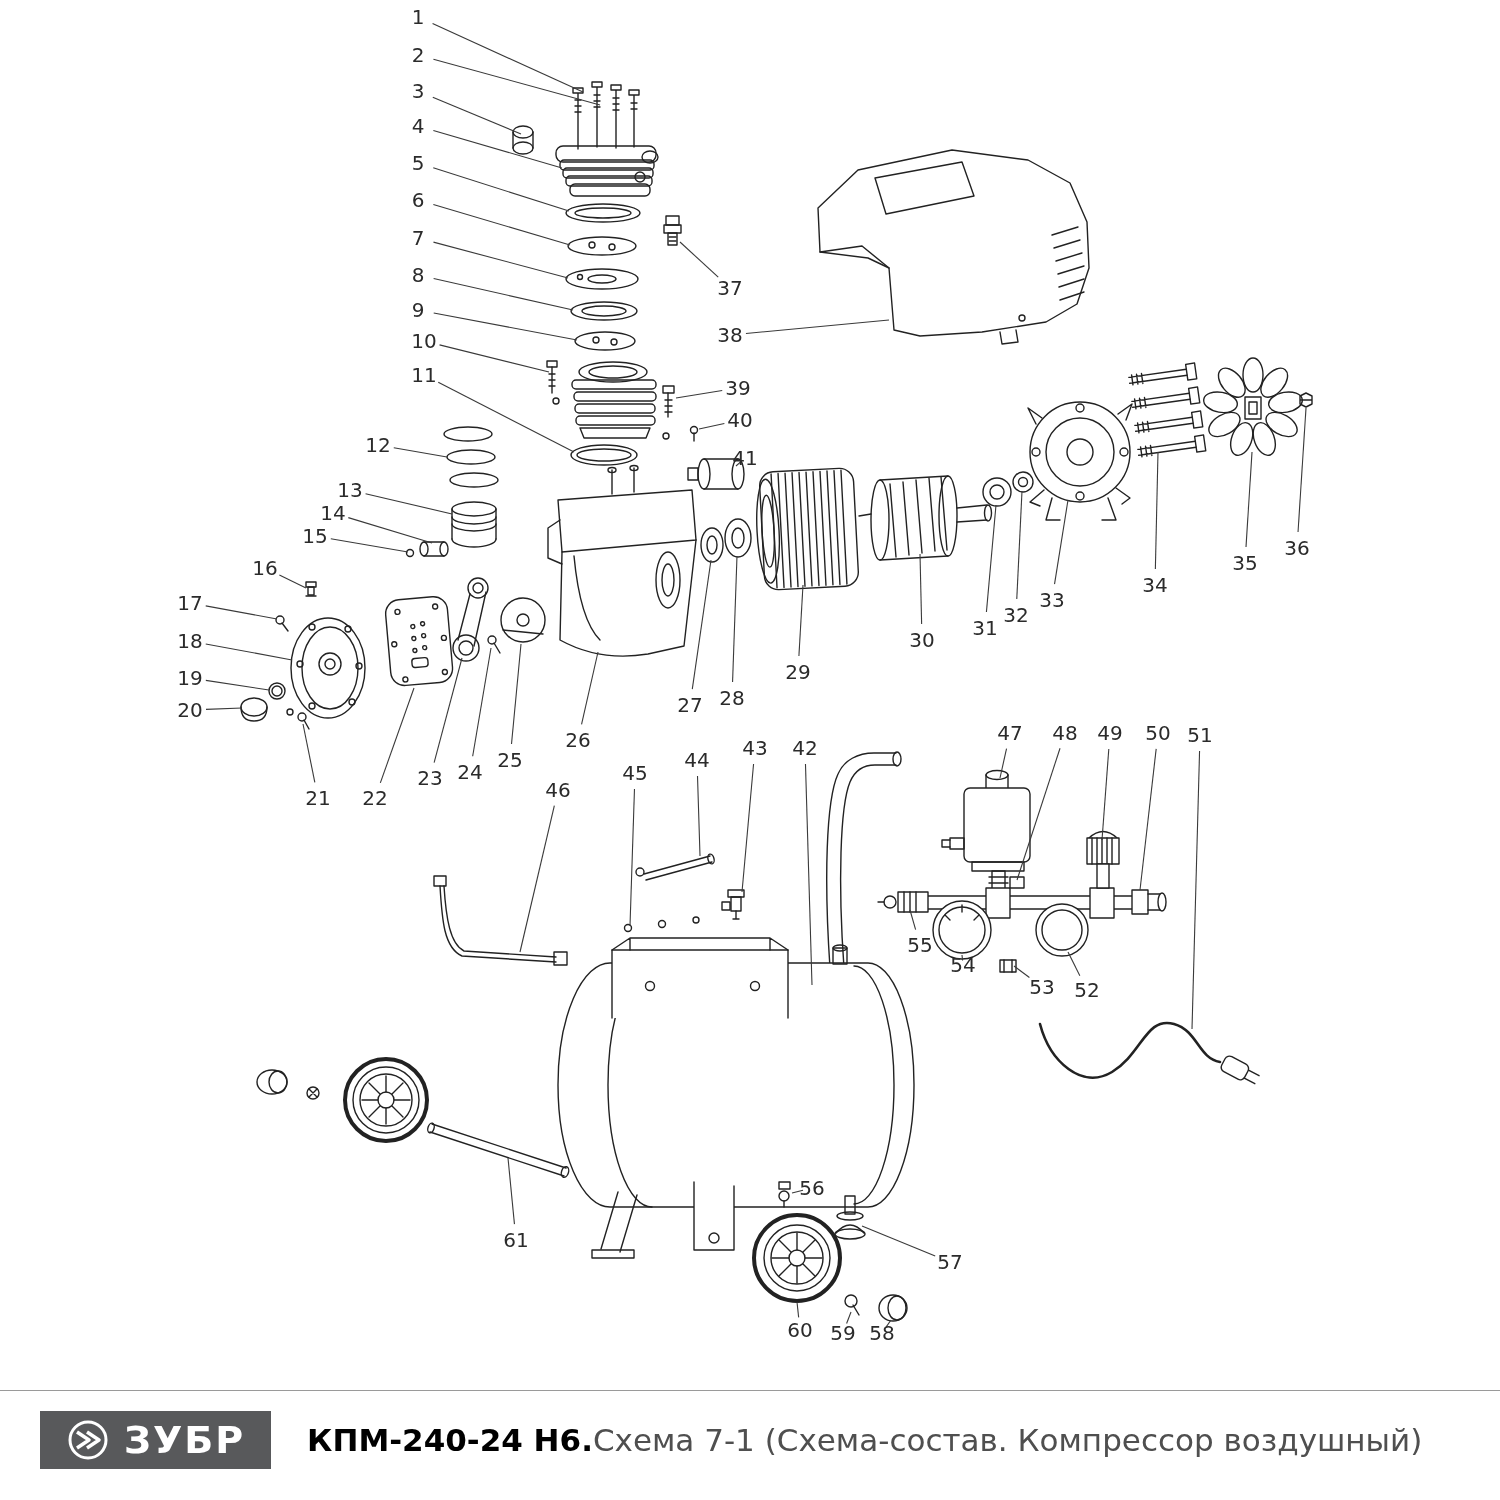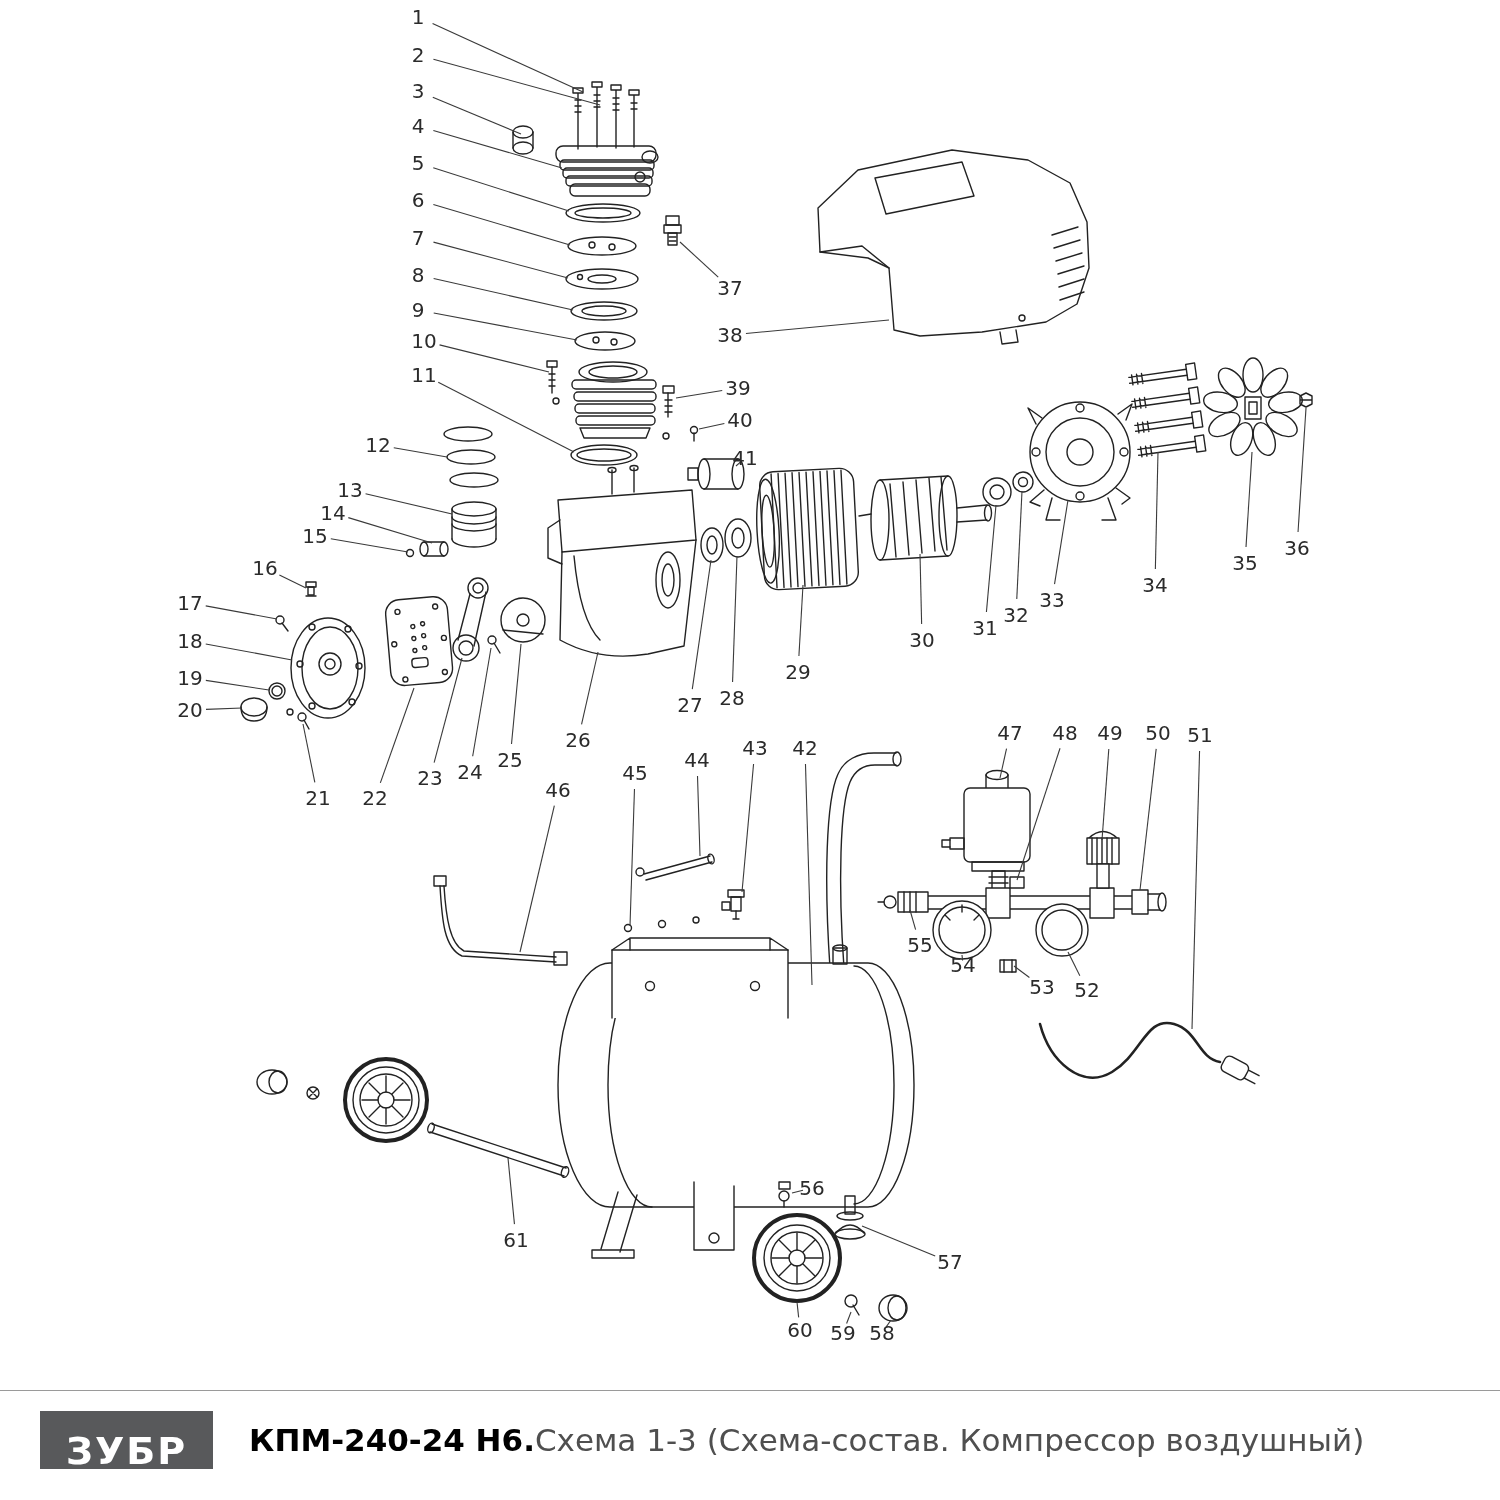--- a/index.html
+++ b/index.html
@@ -3,21 +3,21 @@
 <meta charset="utf-8">
 <style>
   html,body{margin:0;padding:0;background:#fff;}
   body{width:1500px;height:1500px;position:relative;font-family:"DejaVu Sans",sans-serif;overflow:hidden;}
   #diagram-wrap{position:absolute;left:0;top:0;width:1500px;height:1390px;}
   svg{display:block;}
   #leader-lines line{stroke:#3a3a3a;stroke-width:1.1;}
   #callout-labels text{font:20px "DejaVu Sans",sans-serif;fill:#2b2b2b;text-anchor:middle;}
   .footer{position:absolute;left:0;top:1390px;width:1500px;height:110px;border-top:1px solid #9a9a9a;background:#fff;}
   .footer-row{display:flex;align-items:center;gap:36px;padding:20px 0 0 40px;}
-  .brand-badge{display:flex;align-items:center;gap:14px;background:#58595b;padding:7px 26px;height:44px;flex-direction:column;}
+  .brand-badge{display:flex;align-items:center;gap:14px;background:#58595b;padding:7px 26px;height:44px;}
   .brand-text{color:#fff;font-weight:bold;font-size:38px;letter-spacing:2px;line-height:1;}
   .footer-title{font-size:31px;color:#4f4f4f;white-space:nowrap;}
   .title-bold{color:#000;font-weight:bold;}
 </style>
 </head>
 <body>
 
 <div id="diagram-wrap">
 <svg id="diagram-svg" viewBox="0 0 1500 1390" width="1500" height="1390" xmlns="http://www.w3.org/2000/svg">
   <g id="artwork" stroke="#222" fill="none" stroke-width="1.4" stroke-linecap="round" stroke-linejoin="round">
@@ -560,16 +560,16 @@
 <div class="footer">
   <div class="footer-row">
     <div class="brand-badge">
       <svg width="44" height="44" viewBox="0 0 44 44">
         <circle cx="22" cy="22" r="18" fill="none" stroke="#fff" stroke-width="3"></circle>
         <path d="M11,14 L23,22 L11,30 M21,14 L33,22 L21,30" fill="none" stroke="#fff" stroke-width="3.5" stroke-linejoin="round"></path>
       </svg>
       <span class="brand-text">ЗУБР</span>
     </div>
     <div class="footer-title">
-      <span class="title-bold">КПМ-240-24 Н6.</span><span class="title-rest">Схема 1-3 (Схема-состав. Компрессор воздушный)</span>
+      <span class="title-bold">КПМ-240-24 Н6.</span><span class="title-rest">Схема 7-1 (Схема-состав. Компрессор воздушный)</span>
     </div>
   </div>
 </div>
 
 </body></html>

